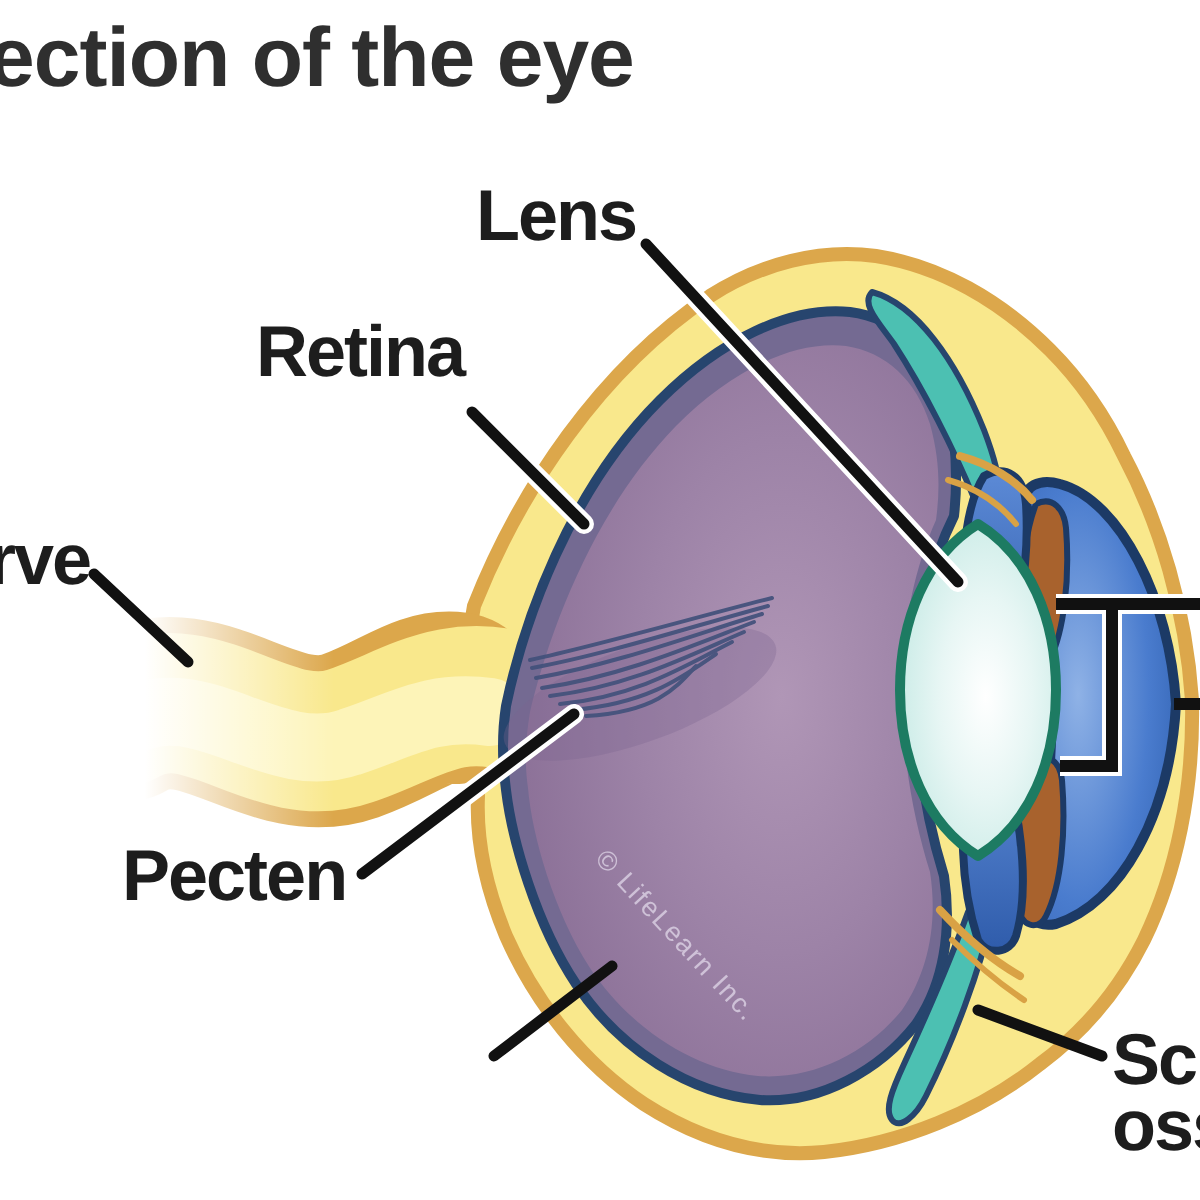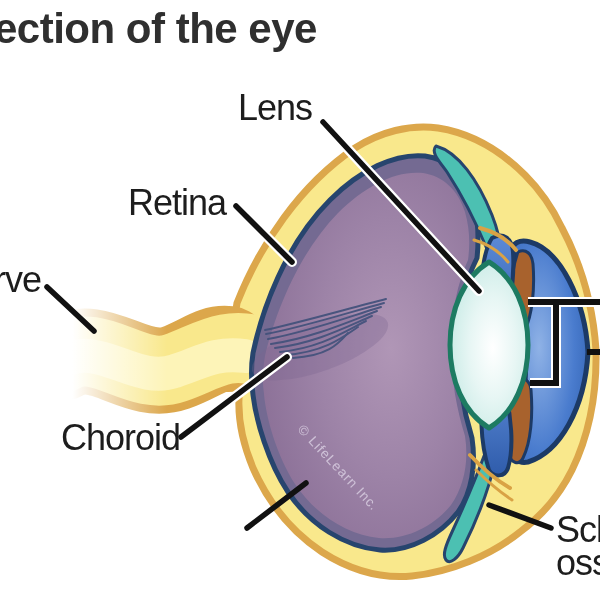--- a/index.html
+++ b/index.html
@@ -2,21 +2,21 @@
 <html><head>
 <meta charset="utf-8">
 <style>
   html,body{margin:0;padding:0;background:#ffffff;}
   #stage{
     position:relative;width:600px;height:600px;overflow:hidden;
     background:#ffffff;font-family:"Liberation Sans",sans-serif;
   }
   #stage svg{position:absolute;left:0;top:0;}
   .lbl{
-    position:absolute;color:#1d1d1d;font-size:36px;font-weight:400;
+    position:absolute;color:#1d1d1d;font-size:36px;font-weight:700;
     letter-spacing:-1px;white-space:nowrap;line-height:1;
   }
   .title{
     position:absolute;color:#2f2f2f;font-size:42px;font-weight:700;
     letter-spacing:-0.5px;white-space:nowrap;line-height:1;
   }
   .lbl .sub{display:block;line-height:33px;}
 </style>
 </head>
 <body>
@@ -191,25 +191,25 @@
       <path d="M 600 302 L 528 302 M 556 302 L 556 383 L 530 383" stroke="#111111" stroke-width="6" stroke-linecap="butt"></path>
 
       <path d="M 587 352 L 600 352" stroke="#111111" stroke-width="6" stroke-linecap="butt"></path>
     </g>
   </svg>
 
   <div class="title" style="left:-6px;top:8px;">ection of the eye</div>
 
   <div class="lbl" style="left:238px;top:90px;">Lens</div>
 
-  <div class="lbl" style="left:128px;top:185px;">Retina</div>
+  <div class="lbl" style="left:128px;top:158px;">Retina</div>
 
   <div class="lbl" style="left:-6px;top:262px;">rve</div>
 
-  <div class="lbl" style="left:61px;top:420px;">Choroid</div>
+  <div class="lbl" style="left:61px;top:420px;">Pecten</div>
 
 
   <div class="lbl" style="left:556px;top:513px;">
     <span class="sub">Scl</span>
     <span class="sub">oss</span>
   </div>
 
 </div>
 
 </body></html>

